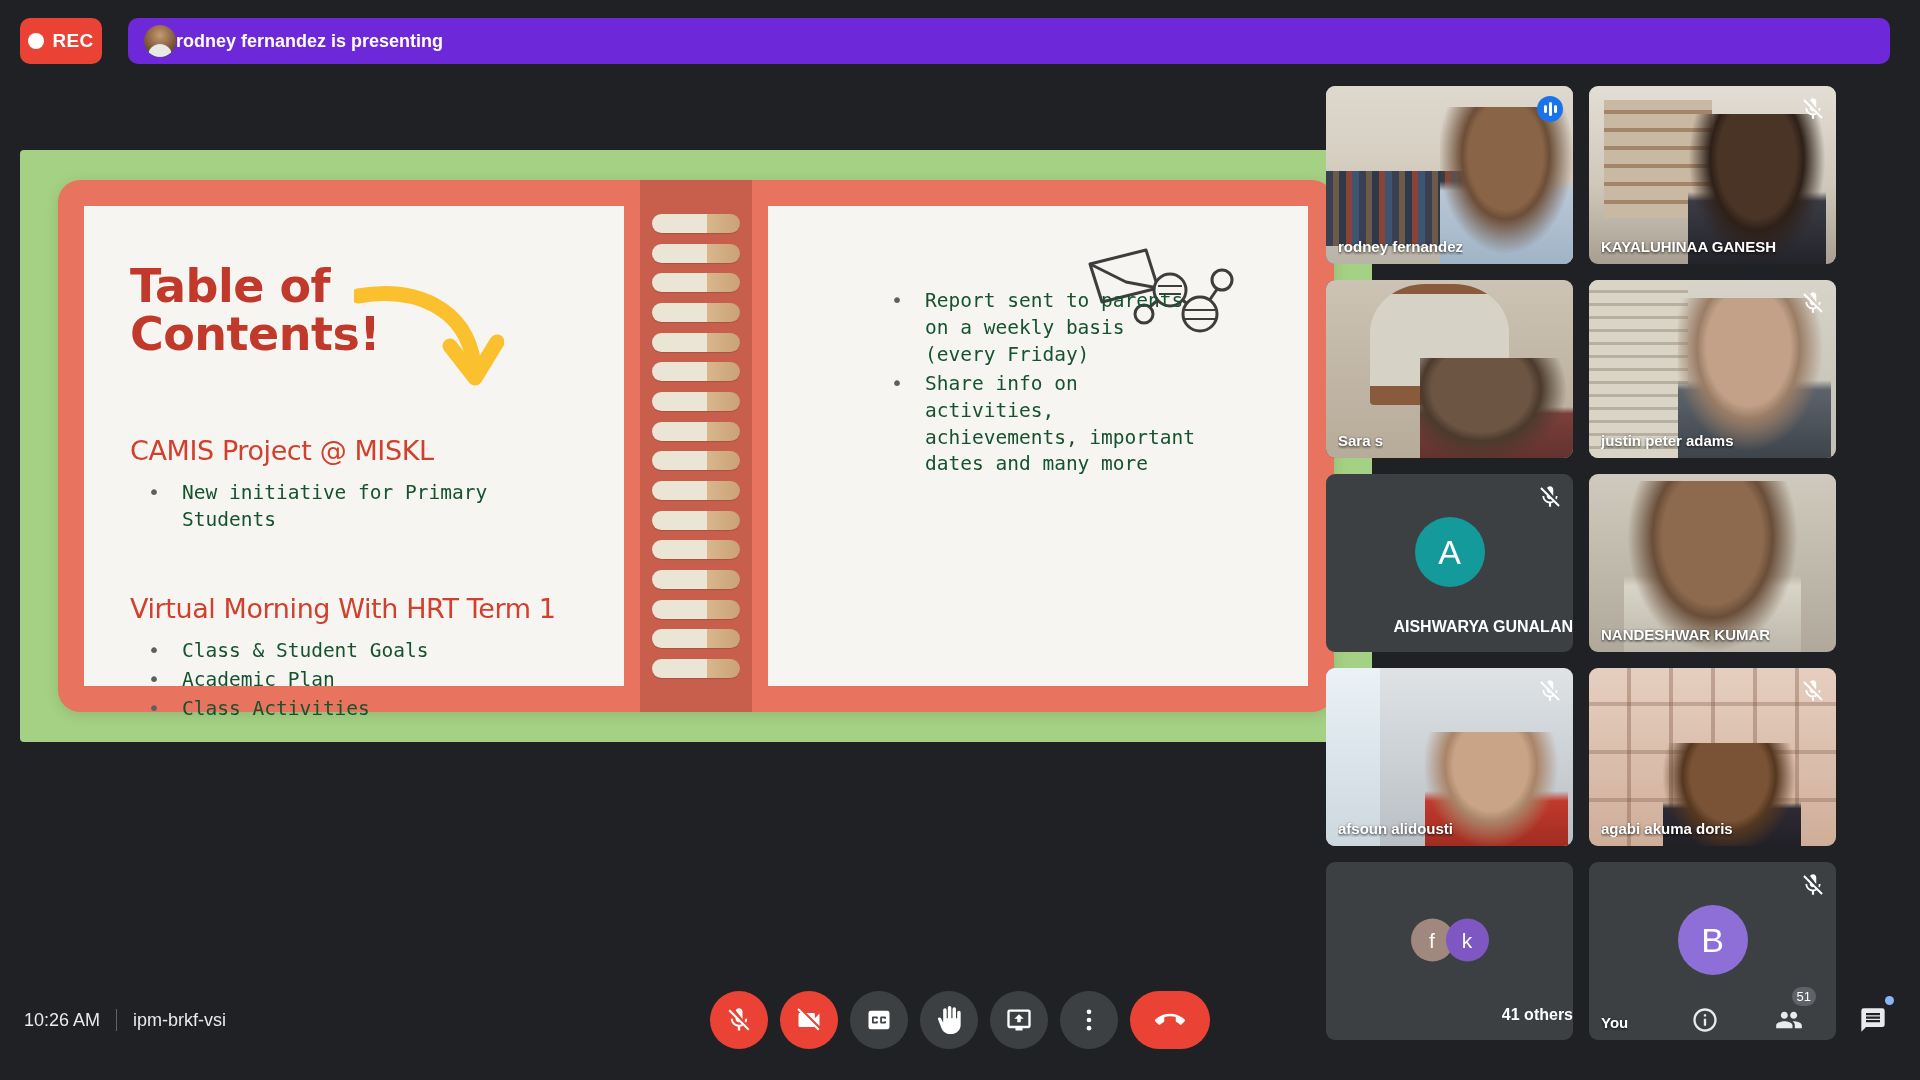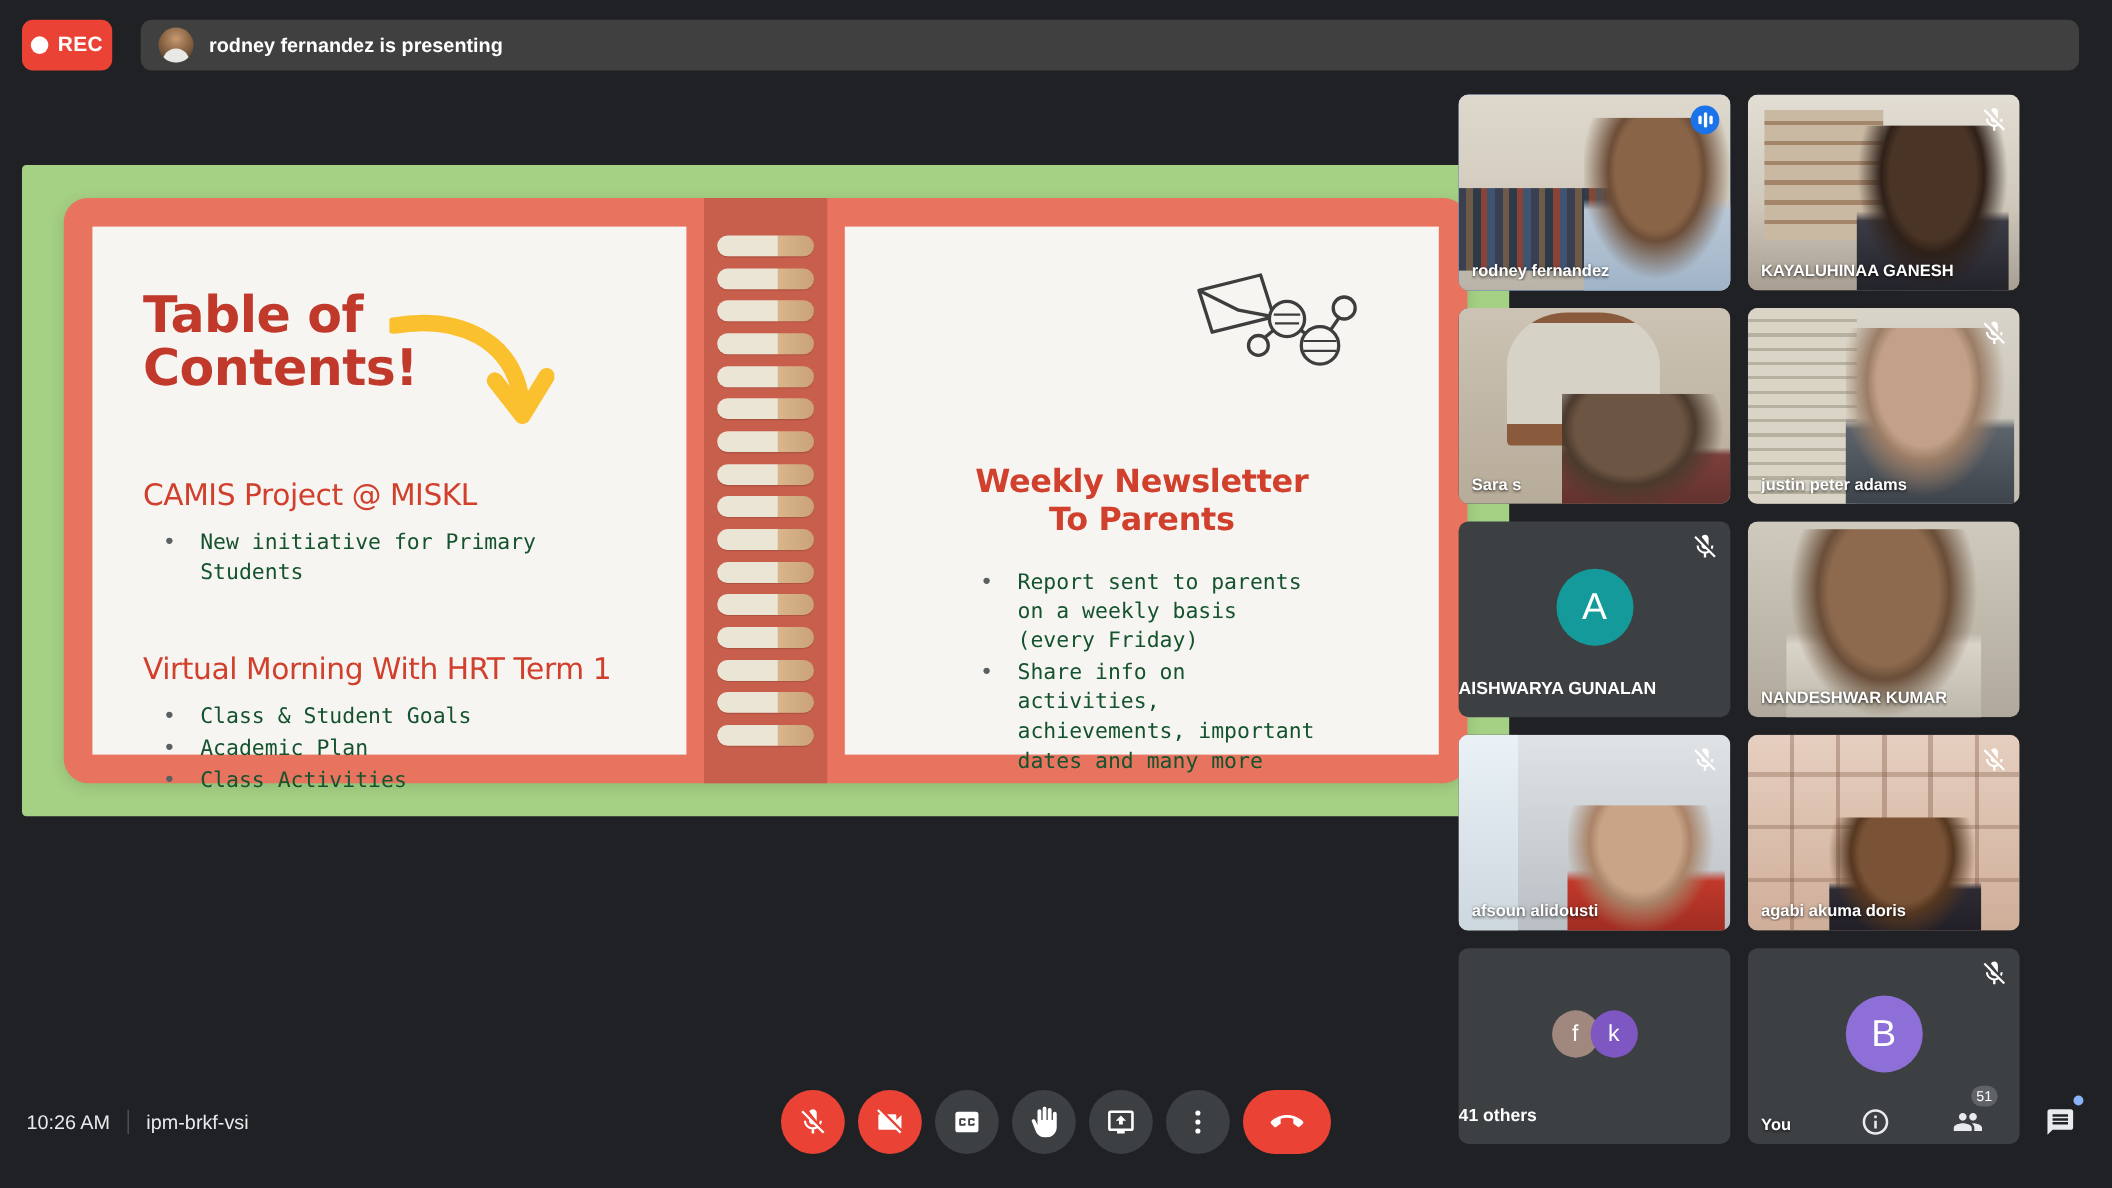--- a/index.html
+++ b/index.html
@@ -16,22 +16,22 @@
   .rec-badge {
     position:absolute; left:20px; top:18px; width:82px; height:46px;
     background:#ea4335; border-radius:10px;
     display:flex; align-items:center; justify-content:center; gap:8px;
   }
   .rec-dot { width:16px; height:16px; border-radius:50%; background:#fff; }
   .rec-label { font-size:19px; font-weight:bold; letter-spacing:.3px; }
 
   .present-banner {
     position:absolute; left:128px; top:18px; width:1762px; height:46px;
-    background:#404040; border-radius:10px;
-    display:flex; align-items:center; padding-left:16px; gap:14px;
+    background:#6d28d9; border-radius:10px;
+    display:flex; align-items:center; padding-left:16px; 
   }
   .present-avatar {
     width:32px; height:32px; border-radius:50%;
     background:radial-gradient(circle at 50% 32%, #c69a72 0%, #8a6343 48%, #3a2e26 100%);
     position:relative; overflow:hidden; flex:none;
   }
   .present-avatar::after {
     content:""; position:absolute; left:4px; bottom:0; width:24px; height:13px;
     background:#e8e8e4; border-radius:12px 12px 0 0;
   }
@@ -115,21 +115,21 @@
     position:relative; width:247px; height:178px;
     border-radius:9px; overflow:hidden; background:#3c4043;
   }
   .tile.speaking { outline:3px solid #8ab4f8; outline-offset:-3px; }
   .tile .name {
     position:absolute; left:12px; bottom:9px; font-size:15px; font-weight:bold;
     text-shadow:0 1px 3px rgba(0,0,0,.85); white-space:nowrap; overflow:hidden;
     max-width:225px;
   }
   .tile .name.center {
-    left:0; right:0; bottom:16px; text-align:left; font-size:16px;
+    left:0; right:0; bottom:16px; text-align:right; font-size:16px;
     text-shadow:none; max-width:none;
   }
   .mic-off {
     position:absolute; right:10px; top:10px; width:26px; height:26px;
   }
   .speak-ind {
     position:absolute; right:10px; top:10px; width:26px; height:26px;
     border-radius:50%; background:#1a73e8;
     display:flex; align-items:center; justify-content:center; gap:2px;
   }
@@ -290,21 +290,20 @@
           <circle cx="138" cy="36" r="10" fill="#f7f5f2" stroke="#3d3d3d" stroke-width="3"></circle>
           <circle cx="60" cy="70" r="9" fill="#f7f5f2" stroke="#3d3d3d" stroke-width="3"></circle>
           <g stroke="#3d3d3d" stroke-width="2">
             <line x1="74" y1="42" x2="98" y2="42"></line>
               <line x1="75" y1="50" x2="97" y2="50"></line>
             <line x1="101" y1="66" x2="131" y2="66"></line>
               <line x1="101" y1="75" x2="131" y2="75"></line>
           </g>
         </svg>
 
-        <div class="nl-title">Weekly Newsletter To Parents</div>
         <ul class="bullets right">
           <li>Report sent to parents on a weekly basis (every Friday)</li>
           <li>Share info on activities, achievements, important dates and many more</li>
         </ul>
       </div>
     </div>
 
     <div class="spine"></div>
     <div class="spiral">
       <span class="ring"></span>

